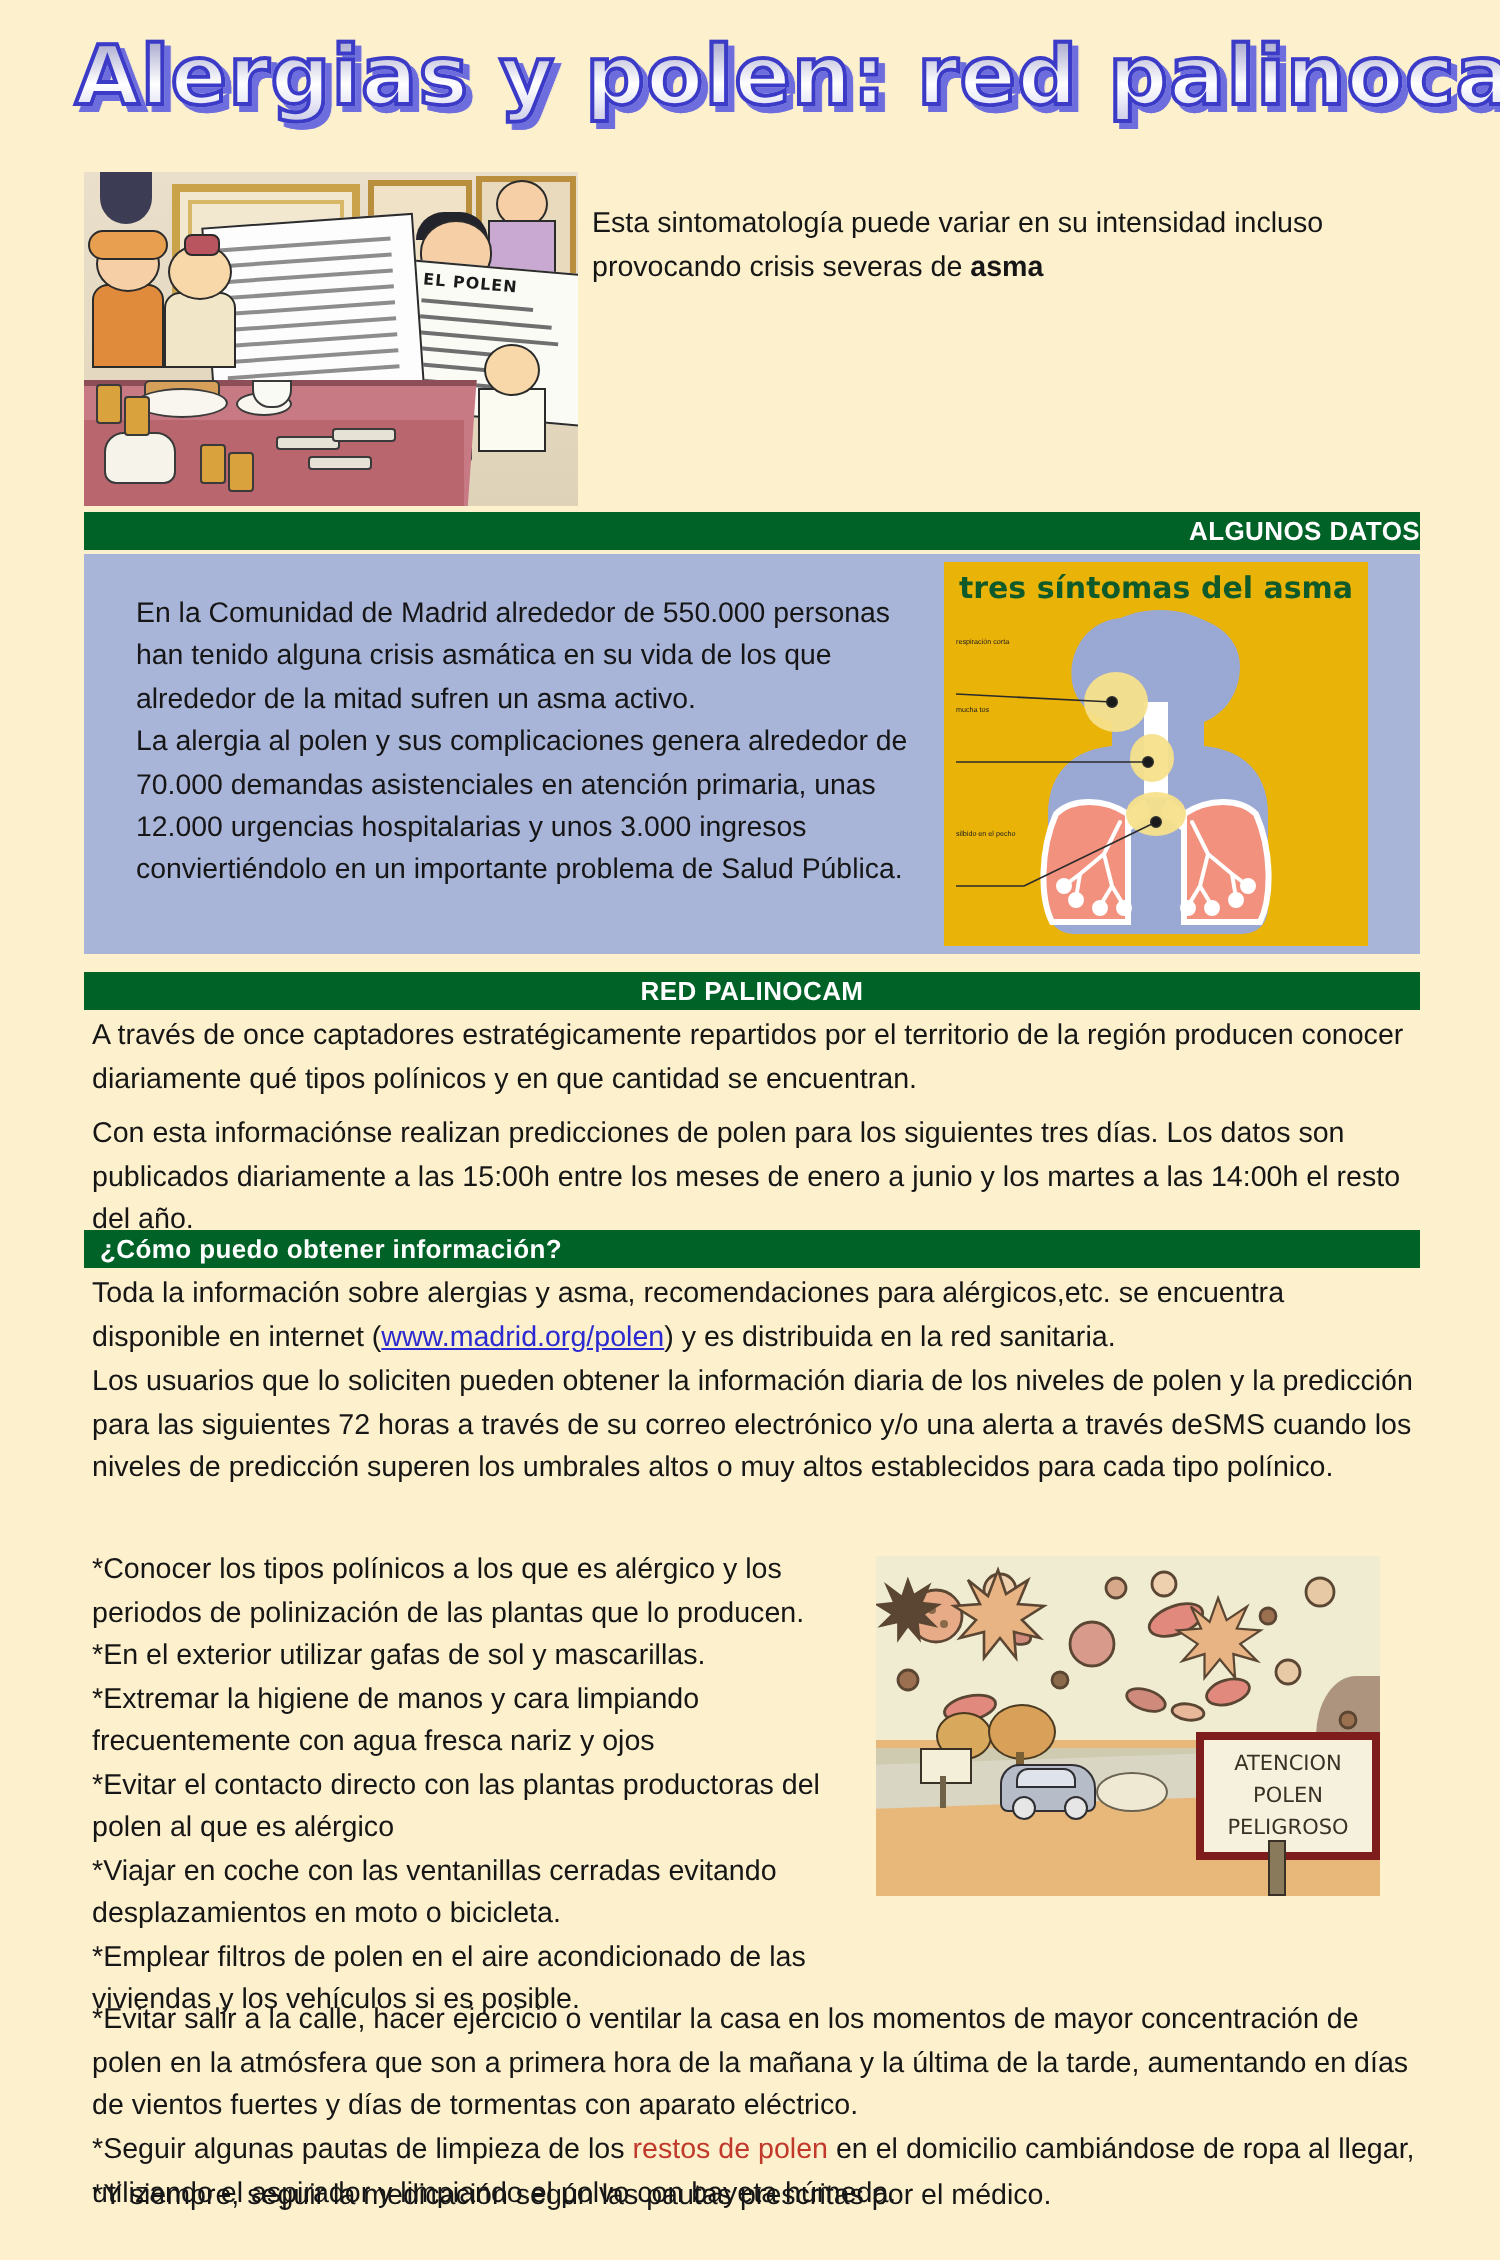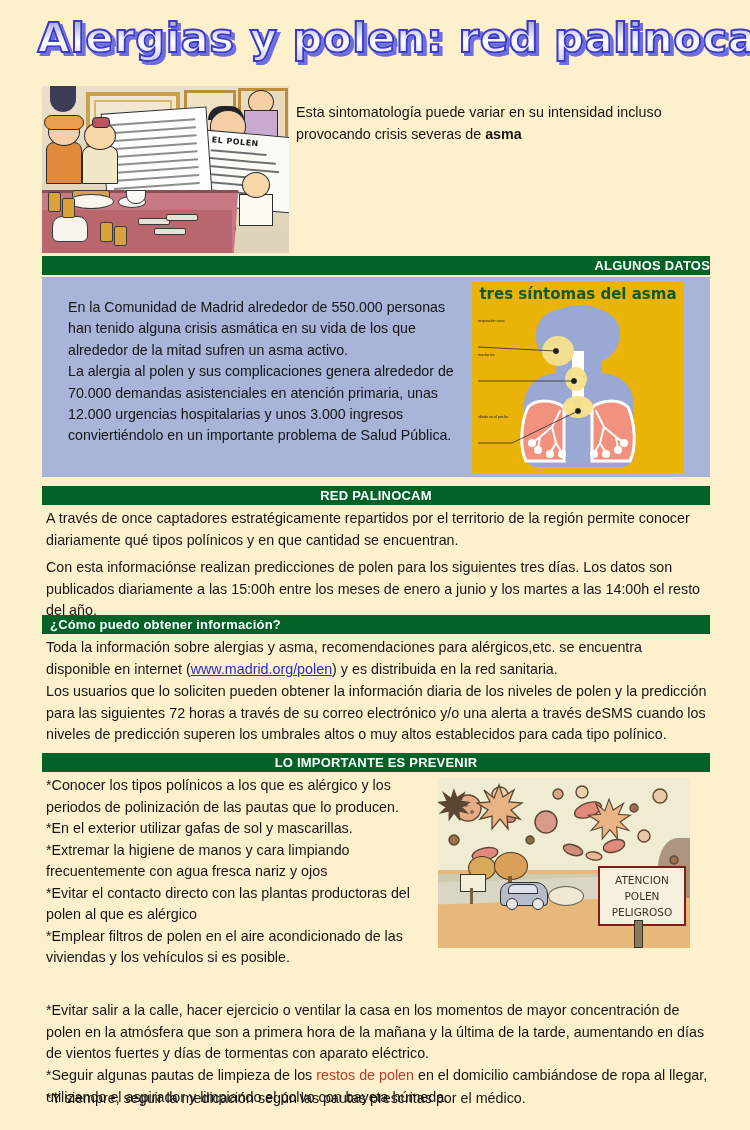--- a/index.html
+++ b/index.html
@@ -128,21 +128,21 @@
 
   
   .prev-img{
     position:absolute;left:438px;top:778px;width:252px;height:170px;
     background:#f3eccd;overflow:hidden;
   }
   .prev-img .sky{position:absolute;left:0;top:0;width:252px;height:98px;background:#f0ecd2;}
   .prev-img .ground{position:absolute;left:0;top:92px;width:252px;height:78px;background:#e8b87a;}
   .prev-img .road{position:absolute;left:0;top:100px;width:252px;height:22px;background:#d9d6c4;transform:skewY(-2deg);}
   .prev-img .field{position:absolute;left:0;top:96px;width:252px;height:10px;background:#cfcbb0;}
-  .prev-img .sign{position:absolute;left:160px;top:88px;width:84px;height:56px;background:#f6f1dd;border:2px solid #7f1d1d;}
+  .prev-img .sign{position:absolute;left:160px;top:88px;width:84px;height:56px;background:#f6f1dd;border:4px solid #7f1d1d;}
   .prev-img .signtxt{position:absolute;left:0;top:0;width:84px;text-align:center;font-family:"DejaVu Sans",sans-serif;font-size:10.5px;line-height:17px;color:#3a3126;font-weight:normal;}
   .prev-img .post{position:absolute;left:196px;top:142px;width:7px;height:26px;background:#8a7a5c;border:1px solid #3a3126;}
   .prev-img .car{position:absolute;left:62px;top:104px;width:46px;height:22px;background:#b7bcc9;border:1.6px solid #2f2f33;border-radius:10px 12px 4px 4px;}
   .prev-img .carwin{position:absolute;left:70px;top:106px;width:28px;height:8px;background:#dfe4ec;border:1.2px solid #2f2f33;border-radius:6px 6px 0 0;}
   .prev-img .wheel{position:absolute;top:120px;width:10px;height:10px;border-radius:50%;background:#e6e6e6;border:1.6px solid #2f2f33;}
   .prev-img .tree{position:absolute;width:26px;height:22px;background:#d8a85c;border:1.5px solid #4a3a22;border-radius:50%;}
   .prev-img .trunk{position:absolute;width:4px;height:14px;background:#7a5f35;}
   .prev-img .bill{position:absolute;left:22px;top:96px;width:24px;height:16px;background:#f4efd8;border:1.4px solid #3a3126;}
   .prev-img .billpost{position:absolute;left:32px;top:110px;width:3px;height:16px;background:#6f6247;}
   .prev-img .bush{position:absolute;left:220px;top:60px;width:40px;height:60px;background:#a08570;border-radius:50% 0 0 50%;opacity:.85;}
@@ -288,37 +288,37 @@
         </g>
       </svg>
       <div class="asma-lbl" style="left:6px;top:38px;">respiración corta</div>
       <div class="asma-lbl" style="left:6px;top:72px;">mucha tos</div>
       <div class="asma-lbl" style="left:6px;top:134px;">silbido en el pecho</div>
     </div>
   </div>
 
   <div class="greenbar center" style="left:42px;top:486px;width:668px;">RED PALINOCAM</div>
 
-  <div class="bodytext" style="left:46px;top:508px;width:662px;">A través de once captadores estratégicamente repartidos por el territorio de la región permite conocer diariamente qué tipos polínicos y en  que cantidad se encuentran.</div>
+  <div class="bodytext" style="left:46px;top:508px;width:662px;">A través de once captadores estratégicamente repartidos por el territorio de la región producen conocer diariamente qué tipos polínicos y en  que cantidad se encuentran.</div>
   <div class="bodytext" style="left:46px;top:557px;width:662px;">Con esta informaciónse realizan predicciones de polen para los siguientes tres días. Los datos son publicados diariamente a las 15:00h entre los meses de enero a junio y los martes a las 14:00h el resto del año.</div>
 
   <div class="greenbar left" style="left:42px;top:615px;width:668px;">¿Cómo puedo obtener información?</div>
 
   <div class="bodytext" style="left:46px;top:637px;width:662px;">
     <span>Toda la  información sobre alergias y asma, recomendaciones para alérgicos,etc. se encuentra disponible en internet (</span><a class="link" href="#">www.madrid.org/polen</a><span>) y es distribuida en la red sanitaria.</span>
   </div>
   <div class="bodytext" style="left:46px;top:681px;width:662px;">Los usuarios que lo soliciten pueden obtener la información diaria de los niveles de polen y la predicción para las siguientes 72 horas a través de su correo electrónico  y/o  una alerta a través deSMS cuando los niveles de predicción superen los umbrales  altos o muy altos establecidos para cada tipo polínico.</div>
 
-  <div class="greenbar center" style="left:42px;top:753px;width:668px;">LO IMPORTANTE ES PREVENIR</div>
 
   <div class="bodytext" style="left:46px;top:775px;width:386px;">
-    <div>*Conocer los tipos polínicos a los que es alérgico y los periodos de polinización de las pautas que lo producen.</div>
+    <div>*Conocer los tipos polínicos a los que es alérgico y los periodos de polinización de las plantas que lo producen.</div>
     <div>*En el exterior utilizar gafas de sol y mascarillas.</div>
     <div>*Extremar la higiene de manos y cara limpiando frecuentemente con agua fresca nariz y ojos</div>
     <div>*Evitar el contacto directo con las plantas productoras del polen al que es alérgico</div>
+    <div>*Viajar en coche con las ventanillas cerradas evitando desplazamientos en moto o bicicleta.</div>
     <div>*Emplear filtros de polen en el aire acondicionado de las viviendas y los vehículos si es posible.</div>
   </div>
 
   <div class="prev-img">
     <div class="sky"></div>
     <div class="ground"></div>
     <div class="field"></div>
     <div class="road"></div>
     <div class="bush"></div>
 

